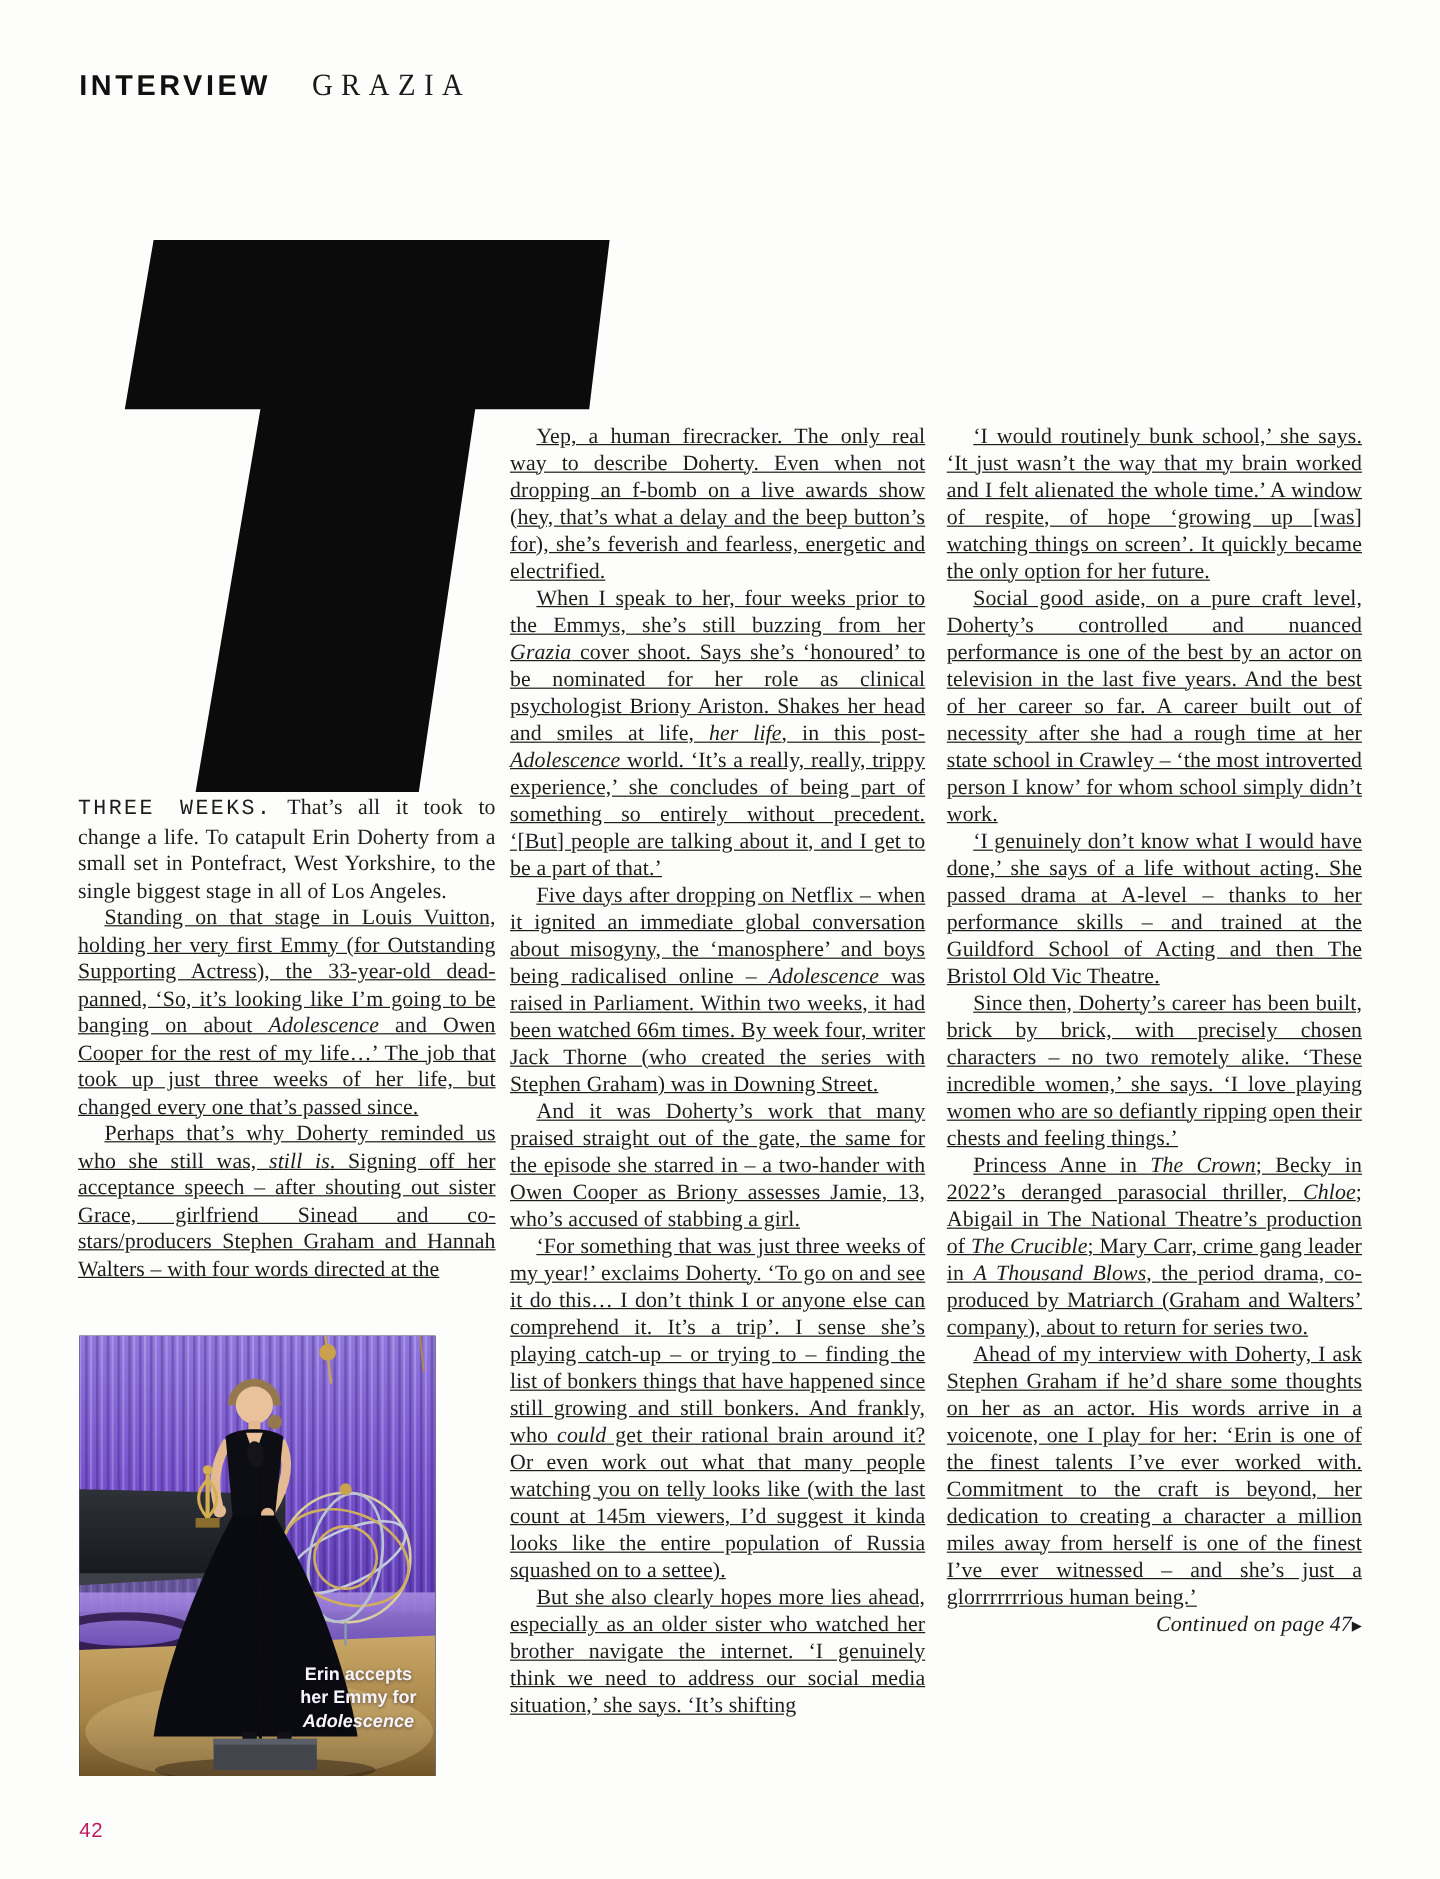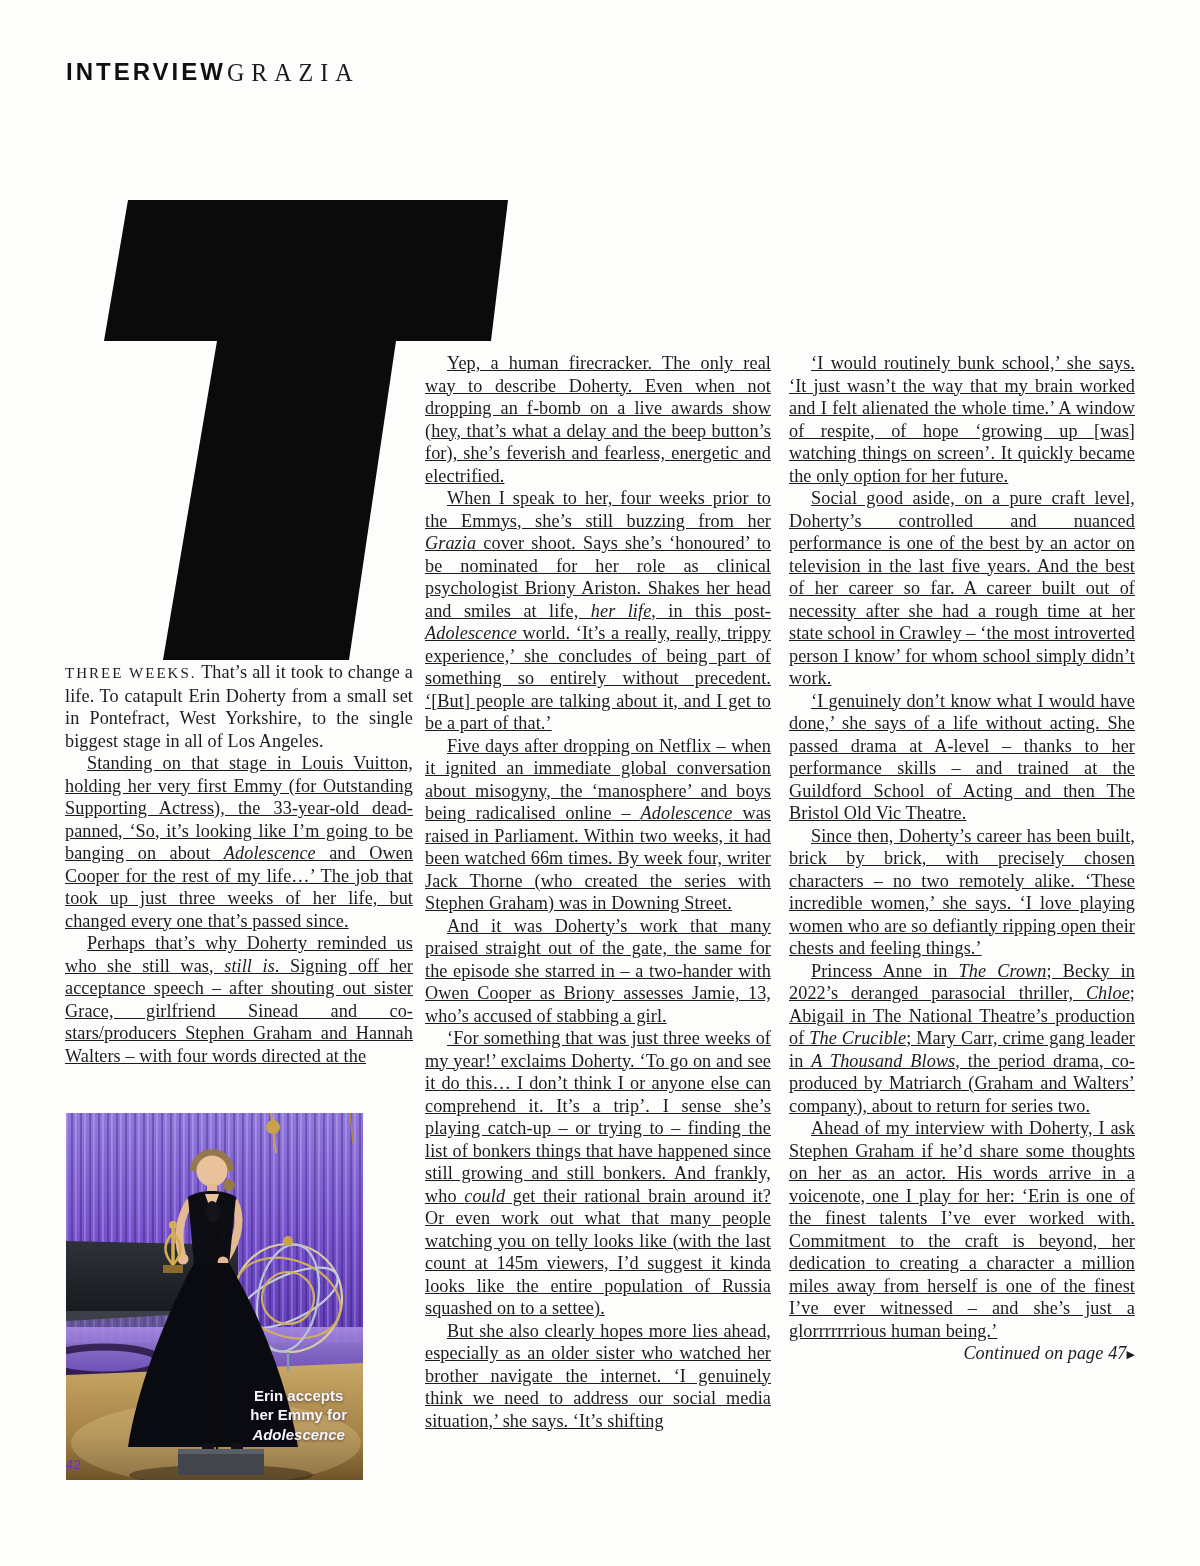--- a/index.html
+++ b/index.html
@@ -5,21 +5,21 @@
   html,body{margin:0;padding:0;}
   body{
     position:relative;
     width:1200px;height:1566px;
     background:#fdfdfc;
     font-family:"Liberation Serif", serif;
     color:#1c1c1c;
     overflow:hidden;
   }
   
-  .kicker{position:absolute;left:66px;top:58px;display:flex;align-items:baseline;gap:1px;}
+  .kicker{position:absolute;left:66px;top:58px;display:flex;align-items:baseline;gap:34px;}
   .kicker .section{
     font-family:"Liberation Sans", sans-serif;
     font-weight:bold;font-size:24px;letter-spacing:3px;color:#111;
   }
   .kicker .brand{
     font-family:"Liberation Serif", serif;
     font-size:24px;letter-spacing:7px;color:#1a1a1a;
     transform:scaleY(1.08);
   }
   
@@ -30,21 +30,21 @@
     text-align:justify;
     font-size:18.2px;line-height:22.5px;
     letter-spacing:.1px;
     hyphens:auto;-webkit-hyphens:auto;
   }
   .col p{margin:0;}
   .col p.ind{text-indent:22px;text-decoration:underline;}
   .col i{font-style:italic;}
   sc{
     text-transform:uppercase;
-    font-size:15px;letter-spacing:2px;
+    font-size:18px;letter-spacing:2px;font-family:Liberation Mono, monospace;
   }
   #col1{left:65px;top:661px;width:348px;}
   #col2{left:425px;top:352px;width:346px;}
   #col3{left:789px;top:352px;width:346px;}
   .continued{
     text-align:right;font-style:italic;font-size:18.2px;line-height:22.5px;
     white-space:nowrap;
   }
   .continued .arrow{
     font-style:normal;font-size:11px;vertical-align:1px;letter-spacing:0;
@@ -59,23 +59,23 @@
     position:absolute;right:16px;bottom:36px;
     text-align:center;
     font-family:"Liberation Sans", sans-serif;
     font-weight:bold;font-size:15px;line-height:19.5px;
     color:#f7f5fa;
     text-shadow:0 1px 3px rgba(20,10,40,.55);
   }
   .photo-caption .cap-italic{font-style:italic;}
   
   .folio{
-    position:absolute;left:66px;top:1457px;
+    position:absolute;left:66px;top:1516px;
     font-family:"Liberation Sans", sans-serif;
-    font-size:13px;color:#6d28d9;letter-spacing:.5px;
+    font-size:17px;color:#be185d;letter-spacing:.5px;
   }
 </style>
 </head>
 <body>
 
 <div class="kicker">
   <span class="section">INTERVIEW</span>
   <span class="brand">GRAZIA</span>
 </div>
 

